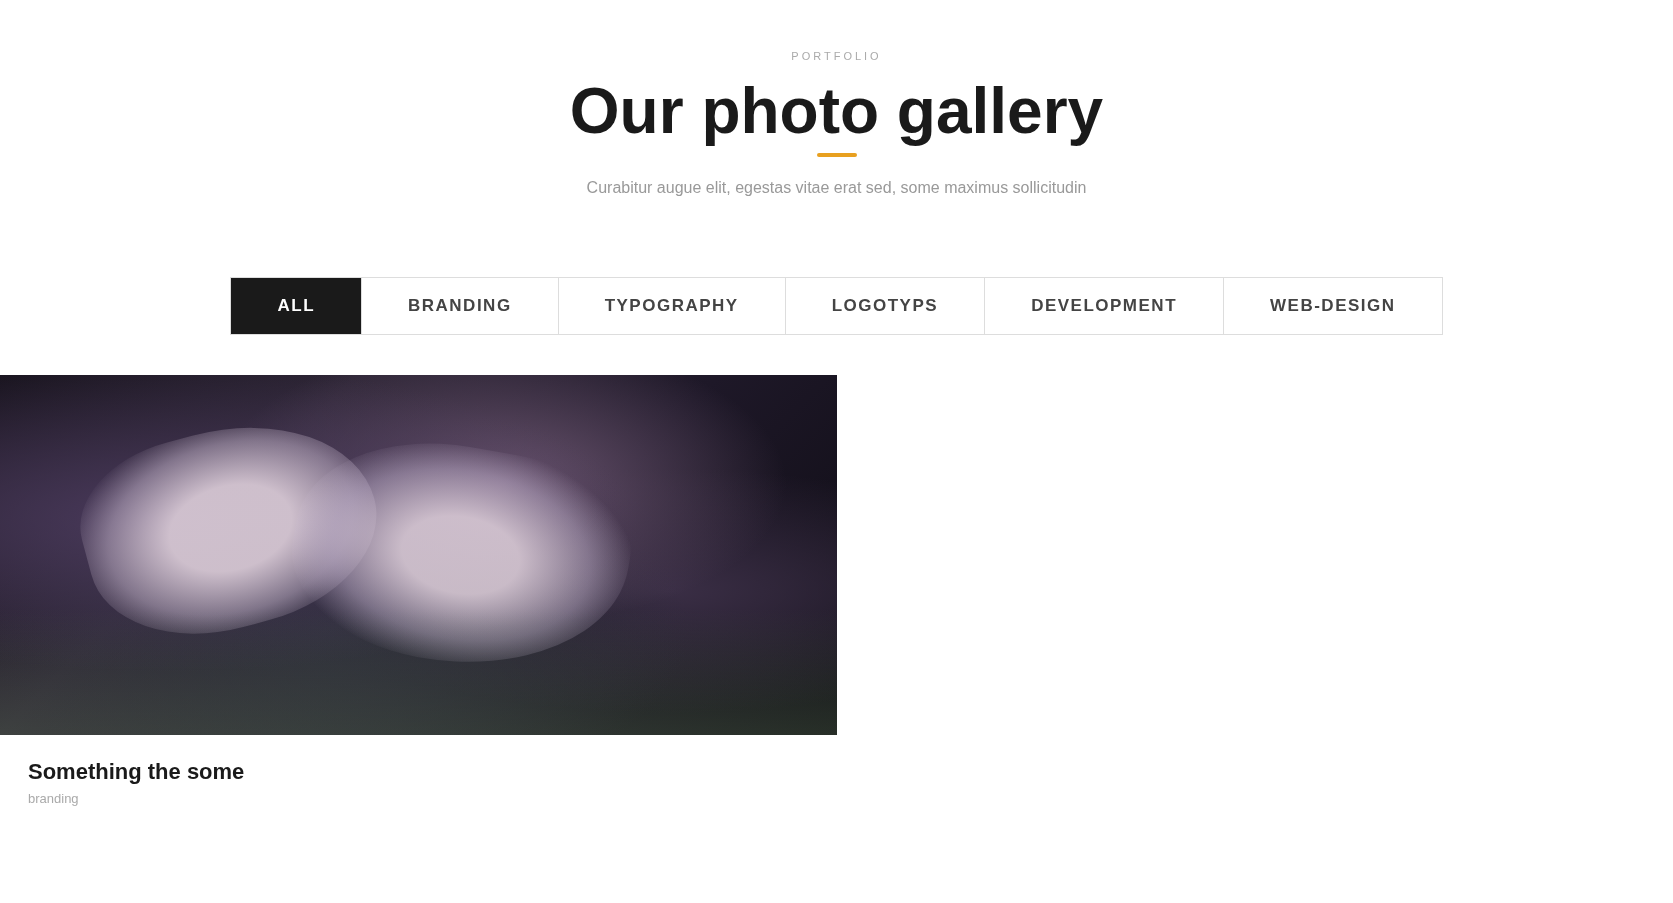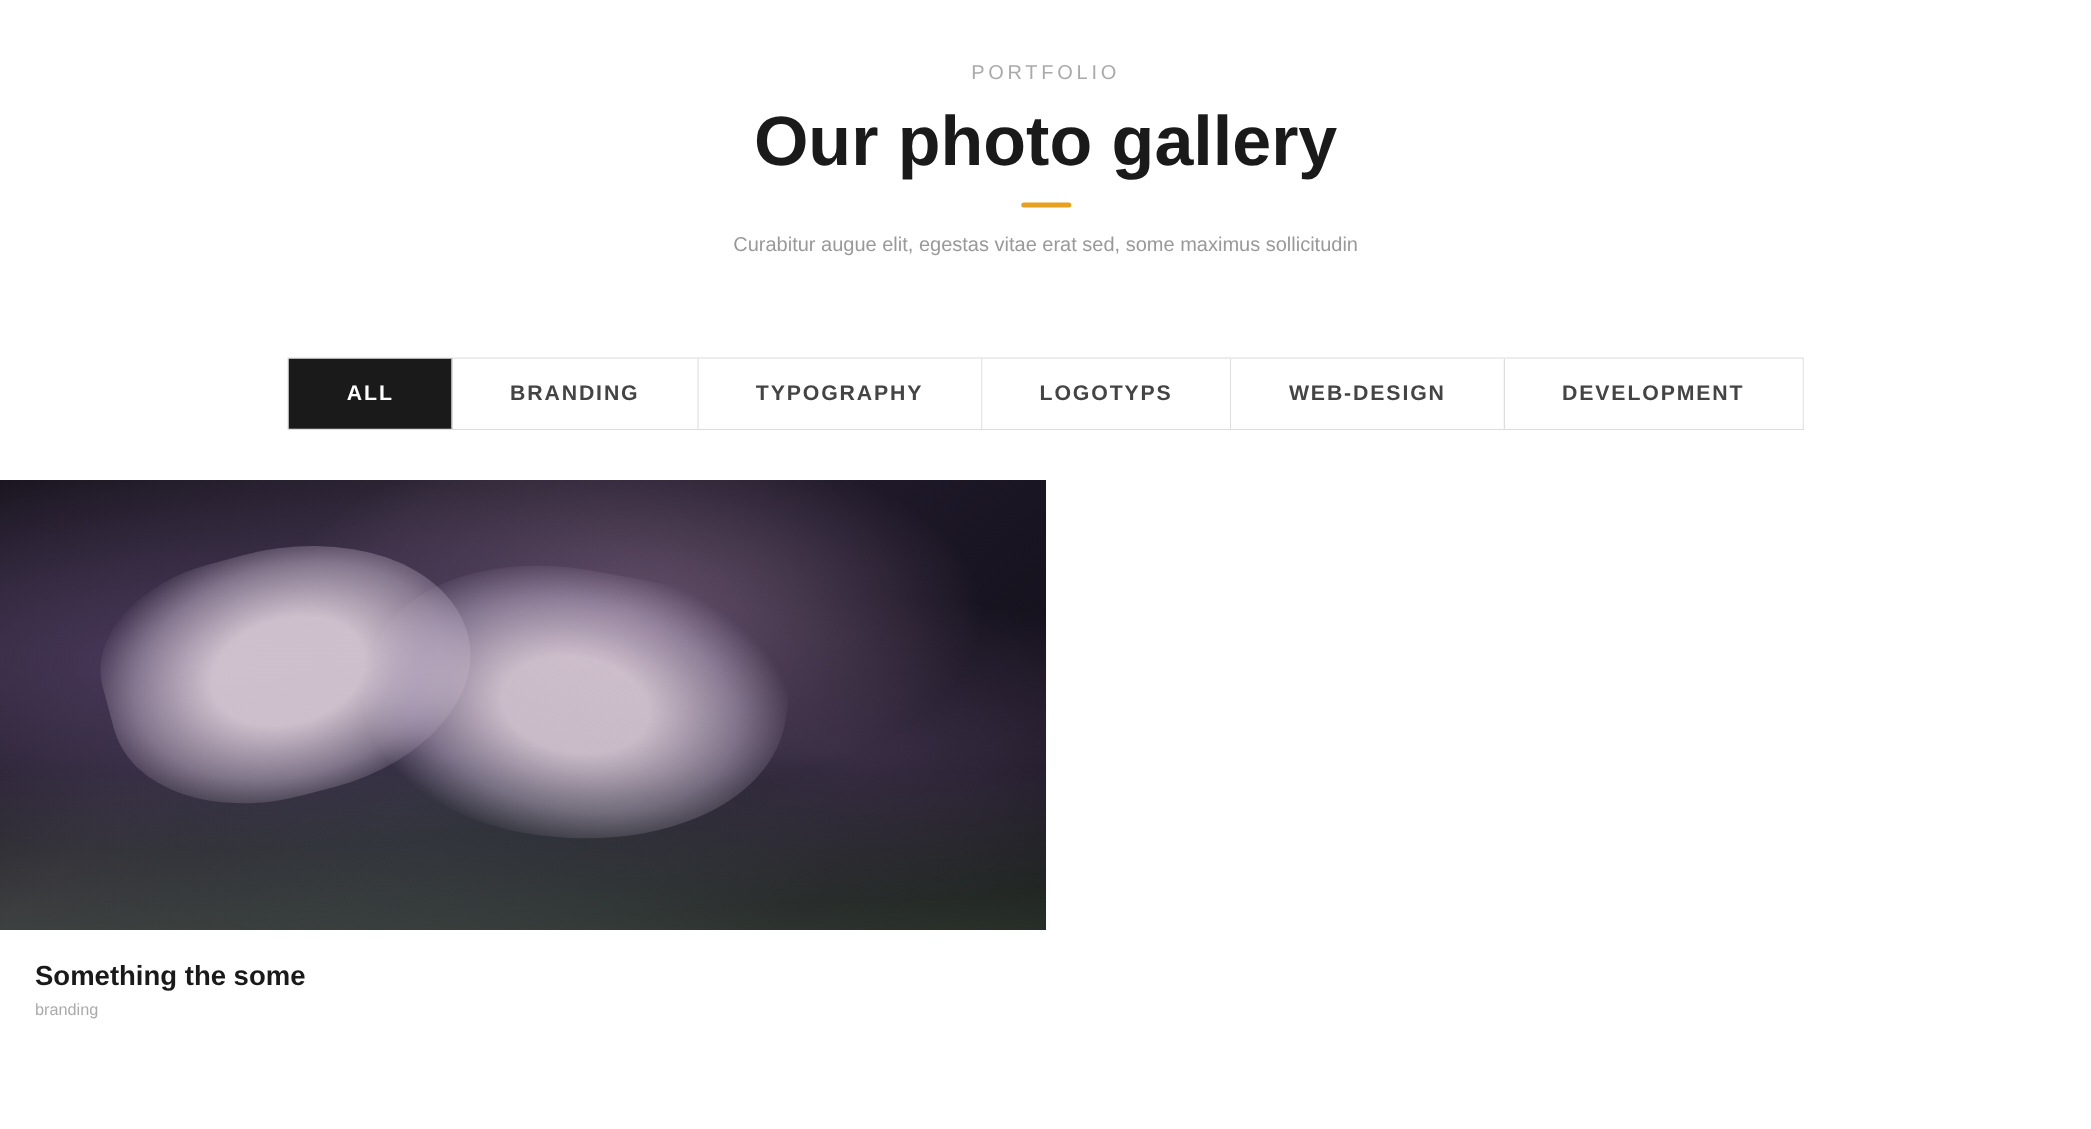--- a/index.html
+++ b/index.html
@@ -14,32 +14,32 @@
       margin: 0 auto;
     }
 
     
     .header-section {
       text-align: center;
       padding: 50px 20px 30px;
     }
 
     .portfolio-label {
-      font-size: 16px;
+      font-size: 11px;
       letter-spacing: 3px;
       color: #aaa;
       text-transform: uppercase;
       margin-bottom: 14px;
     }
 
     .main-title {
-      font-size: 56px;
+      font-size: 64px;
       font-weight: 900;
       color: #1a1a1a;
-      margin-bottom: 18px;
+      margin-bottom: 7px;
       line-height: 1.1;
     }
 
     .title-divider {
       width: 40px;
       height: 4px;
       background: #e8a020;
       margin: 0 auto 22px;
       border-radius: 2px;
     }
@@ -212,22 +212,22 @@
     <h1 class="main-title">Our photo gallery</h1>
     <div class="title-divider"></div>
     <p class="subtitle">Curabitur augue elit, egestas vitae erat sed, some maximus sollicitudin</p>
   </div>
 
   <div class="filter-bar">
     <button class="filter-btn active">ALL</button>
     <button class="filter-btn">BRANDING</button>
     <button class="filter-btn">TYPOGRAPHY</button>
     <button class="filter-btn">LOGOTYPS</button>
+    <button class="filter-btn">DEVELOPMENT</button>
     <button class="filter-btn">WEB-DESIGN</button>
-    <button class="filter-btn">DEVELOPMENT</button>
   </div>
 
   <div class="gallery-grid">
 
     <div class="gallery-item">
       <div class="gallery-image-container">
         <div class="gallery-image-left"></div>
       </div>
       <div class="gallery-caption">
         <div class="gallery-caption-title">Something the some</div>

